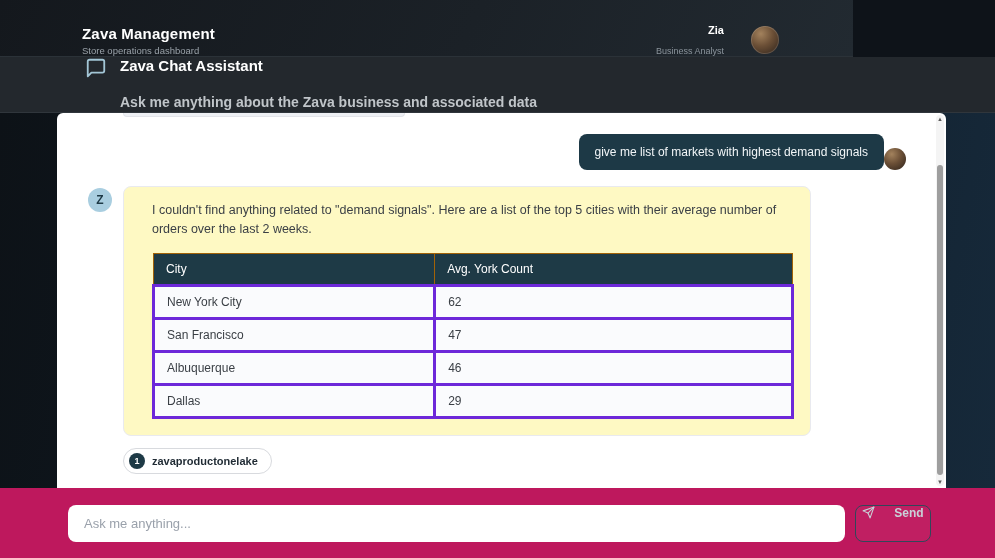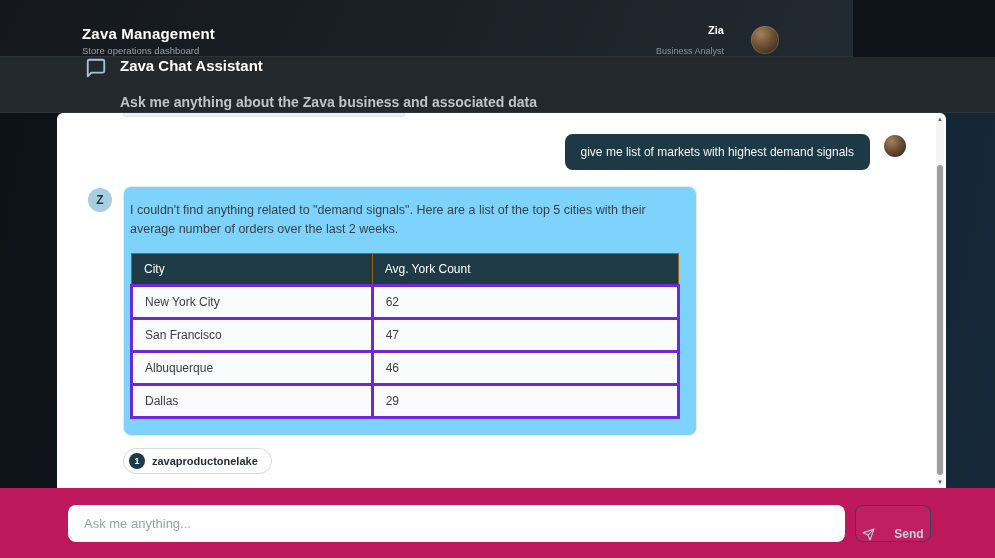--- a/index.html
+++ b/index.html
@@ -59,38 +59,38 @@
   }
   .chat-panel {
     position:absolute; left:57px; top:0; width:889px; height:375px;
     background:#ffffff; border-radius:6px 6px 0 0; overflow:hidden;
   }
   .prev-msg-sliver {
     margin-left:66px; width:282px; height:4px;
     background:#eef0f4; border:1px solid #e2e4e9; border-top:none;
     border-radius:0 0 6px 6px;
   }
-  .user-row { display:flex; justify-content:flex-end; align-items:flex-start; gap:14px; margin:17px 40px 0 0; }
+  .user-row { display:flex; justify-content:flex-end; align-items:flex-end; margin:17px 40px 0 0; }
   .user-bubble {
     background:#1d3946; color:#f2f6f8; font-size:12px;
     padding:11px 16px; border-radius:8px; white-space:nowrap;
   }
   .user-msg-avatar {
     width:22px; height:22px; border-radius:50%; flex:0 0 auto; margin-top:1px;
     background:radial-gradient(circle at 35% 28%, #a3825d 0%, #6b4f36 45%, #2b211a 100%);
   }
   .bot-row { display:flex; align-items:flex-start; gap:11px; margin:16px 0 0 31px; }
   .bot-avatar {
     width:24px; height:24px; border-radius:50%; background:#a9cee0; flex:0 0 auto;
     color:#1d3946; font-size:12px; font-weight:bold;
     display:flex; align-items:center; justify-content:center; margin-top:2px;
   }
   .bot-bubble {
-    width:574px; background:#7dd3fc; border:1px solid #e9eaef; border-radius:8px;
-    padding:14px 16px 16px 6px;
+    width:688px; background:#fef9c3; border:1px solid #e9eaef; border-radius:8px;
+    padding:14px 16px 16px 28px;
   }
   .bot-text { font-size:12.5px; color:#3a3f45; line-height:1.55; }
 
   .data-table { width:100%; border-collapse:collapse; margin-top:13px; font-size:12px; }
   .data-table th {
     background:#1e3a46; color:#ffffff; font-weight:normal; text-align:left;
     padding:8px 12px; border:1px solid #a16207;
   }
   .data-table th:first-child { width:44%; }
   .data-table td {
@@ -134,21 +134,21 @@
   .composer-input {
     flex:1; height:37px; border:none; outline:none; border-radius:8px;
     background:#ffffff; padding:0 16px; font-size:13px;
     font-family:"Liberation Sans", sans-serif; color:#30353b;
   }
   .composer-input::placeholder { color:#9aa1ab; }
   .send-button {
     width:76px; height:37px; border-radius:8px; background:rgba(255,255,255,0.03);
     border:1px solid #32475a; color:#c9d1d8; font-size:12px; font-weight:600;
     font-family:"Liberation Sans", sans-serif;
-    display:flex; align-items:flex-end; justify-content:center; gap:19px; cursor:pointer;
+    display:flex; align-items:flex-start; justify-content:center; gap:19px; cursor:pointer;
   }
 </style>
 </head>
 <body>
 
 <header class="topnav">
   <div class="brand">
     <div class="brand-title">Zava Management</div>
     <div class="brand-sub">Store operations dashboard</div>
   </div>

